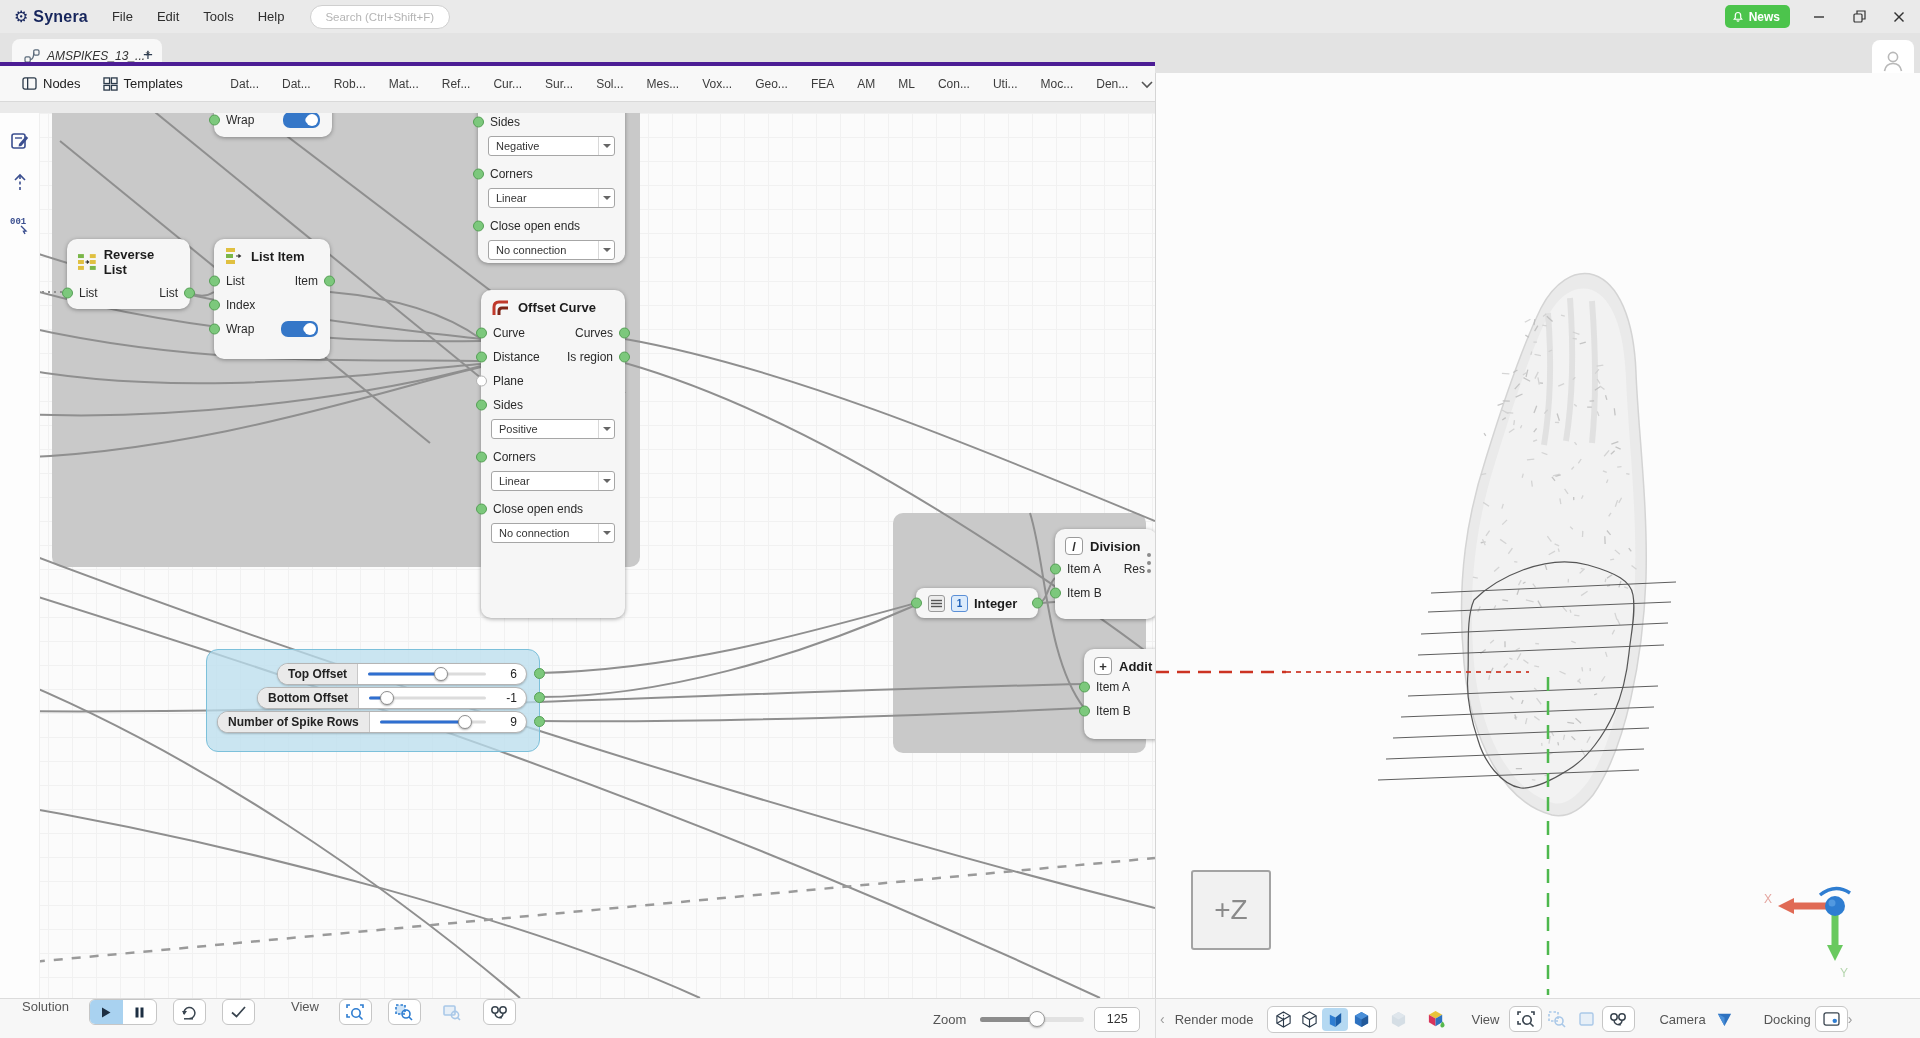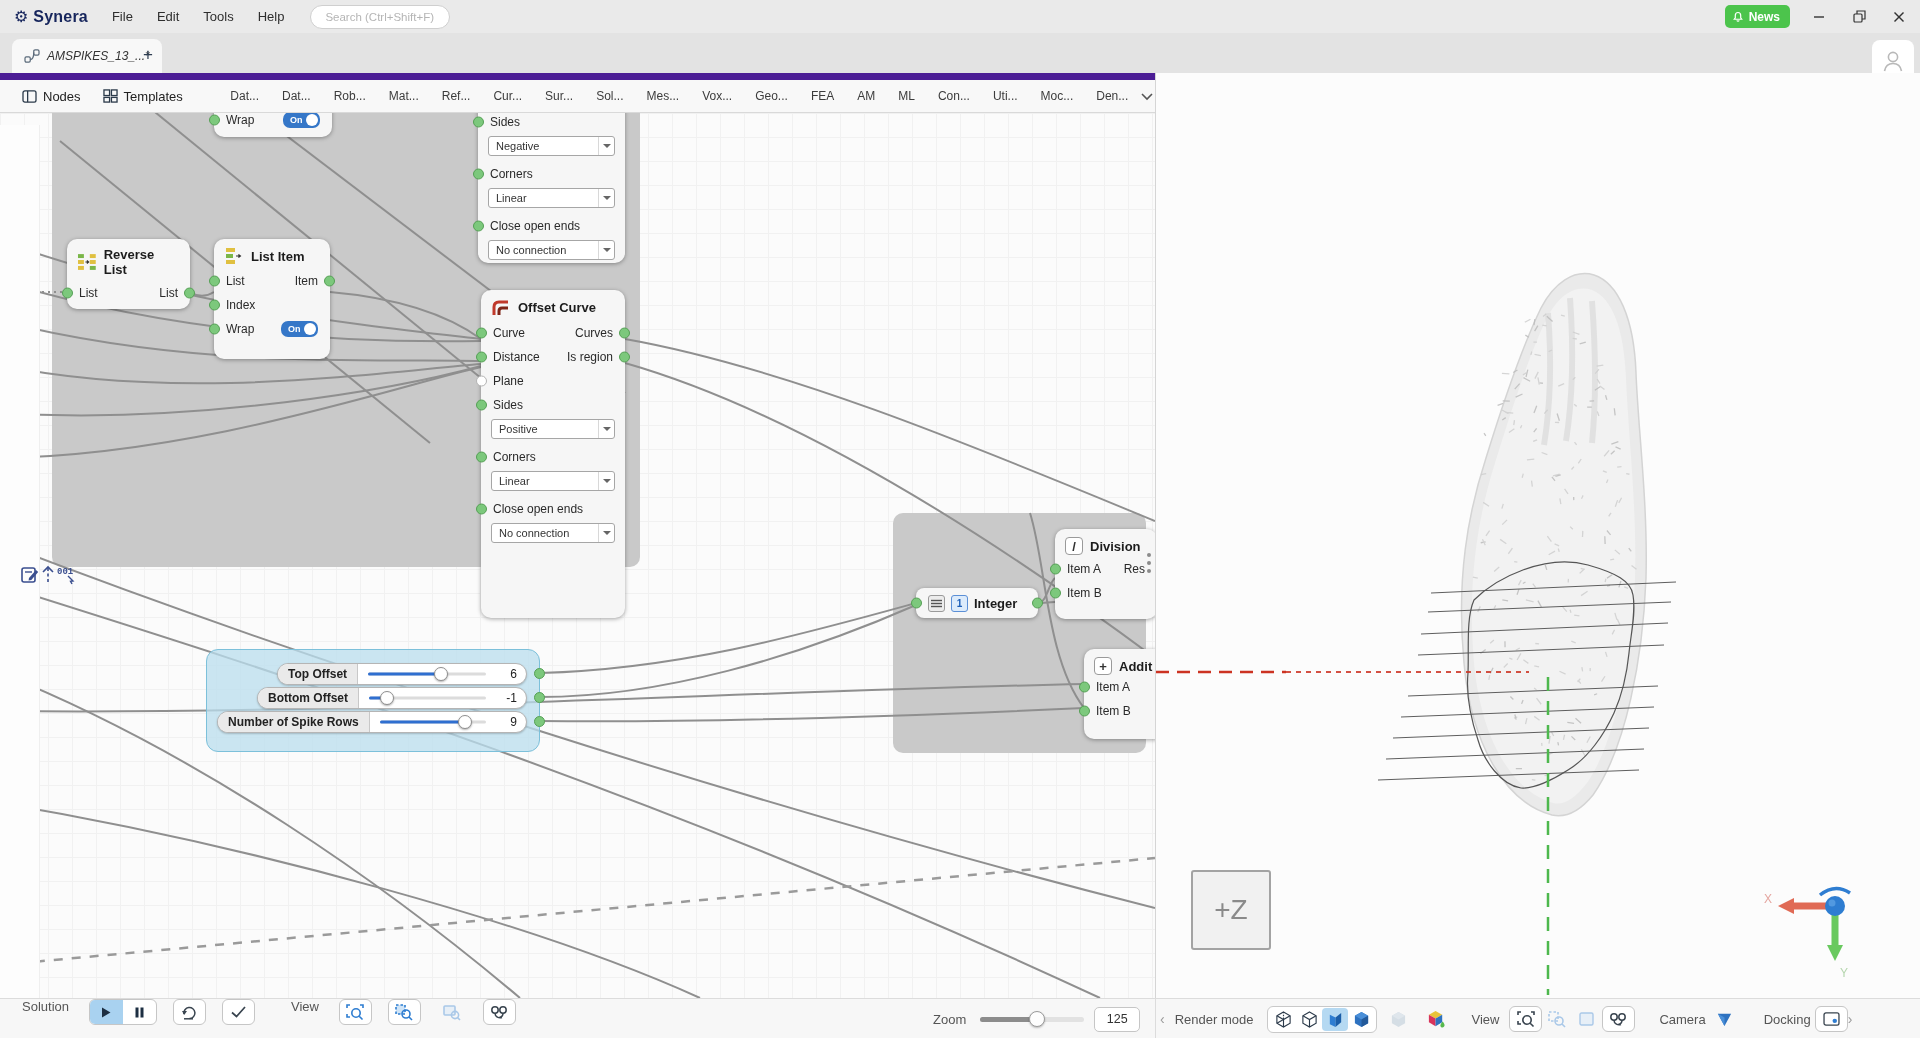--- a/index.html
+++ b/index.html
@@ -31,22 +31,22 @@
   .doc-tab { position:absolute; left:12px; top:6px; height:34px; min-width:116px;
     background:#f8f8f8; border-radius:8px 8px 0 0; display:flex; align-items:center;
     gap:7px; padding:0 12px; }
   .doc-tab .label { font-size:12px; color:#333;font-style:italic; }
   .new-tab { position:absolute; left:136px; top:10px; width:24px; height:24px;
     color:#2e3e52; font-size:17px; display:flex; align-items:center; justify-content:center; }
   .avatar-box { position:absolute; right:6px; top:40px; width:42px; height:42px;
     background:#fff; border-radius:8px; display:flex; align-items:center; justify-content:center; }
 
   
-  .toolbar { position:absolute; left:0; top:73px; width:1155px; height:40px;
-    background:#f8f8f8; border-top:7px solid #4c1d95; border-bottom:1px solid #d9d9d9;
+  .toolbar { position:absolute; left:0; top:62px; width:1155px; height:40px;
+    background:#f8f8f8; border-top:4px solid #4c1d95; border-bottom:1px solid #d9d9d9;
     display:flex; align-items:center; }
   .tb-btn { display:flex; align-items:center; gap:6px; font-size:13px; color:#222; margin-left:22px; }
   .tb-sep { width:1px; height:20px; background:#d5d5d5; margin-left:18px; }
   .tb-cats { display:flex; align-items:center; margin-left:18px; gap:0; }
   .tb-cat { font-size:12px; color:#3c3c3c; padding:0 11.5px; cursor:default; white-space:nowrap; }
   .tb-chevron { margin-left:auto; margin-right:16px; color:#555; }
 
   
   .canvas-pane { position:absolute; left:0; top:113px; width:1155px; height:885px;
     overflow:hidden; background-color:#fbfbfb;
@@ -55,22 +55,22 @@
       linear-gradient(90deg,#f1f1f1 1px, transparent 1px),
       linear-gradient(#e8e8e8 1px, transparent 1px),
       linear-gradient(90deg,#e8e8e8 1px, transparent 1px);
     background-size:24px 24px,24px 24px,120px 120px,120px 120px; }
   .viewport-pane { position:absolute; left:1155px; top:73px; width:765px; height:925px;
     background:#fcfcfc; border-left:1px solid #d5d5d5; overflow:hidden; }
 
   .backdrop { position:absolute; background:#c9c9c9; border-radius:10px; }
   .wires { position:absolute; left:0; top:0; }
 
-  .gutter { position:absolute; left:0; top:12px; width:40px; height:885px; background:#fdfdfd;
-    border-right:1px solid #efefef; display:flex; flex-direction:row; align-items:center;padding-left:20px; }
+  .gutter { position:absolute; left:0; top:0; width:40px; height:885px; background:#fdfdfd;
+    border-right:1px solid #efefef; display:flex; flex-direction:column; align-items:center; }
   .gutter .gicon { margin-top:18px; color:#3a4e8f; }
 
   
   .node { position:absolute; background:#f6f6f6; border-radius:10px;
     box-shadow:0 1px 4px rgba(0,0,0,.35); }
   .node-header { display:flex; align-items:center; gap:7px; padding:8px 10px 4px 10px;
     font-weight:bold; font-size:13px; color:#1c1c1c; }
   .prow { position:relative; height:24px; display:flex; align-items:center;
     padding:0 12px; font-size:12px; color:#2a2a2a; }
   .prow .rlabel { margin-left:auto; }
@@ -81,21 +81,21 @@
   .port.empty { background:#fff; border-color:#b3b3b3; }
   .dd { height:20px; margin:2px 10px 6px 10px; border:1px solid #a6a6a6; border-radius:3px;
     background:#fff; font-size:11px; color:#333; display:flex; align-items:center;
     padding:0 0 0 7px; justify-content:space-between; }
   .dd .caret { width:16px; height:100%; border-left:1px solid #d8d8d8; display:flex;
     align-items:center; justify-content:center; }
   .dd .caret:after { content:""; border:4px solid transparent; border-top-color:#666;
     margin-top:4px; }
   .toggle { width:37px; height:16px; border-radius:7px; background:#3577c8; position:relative;
     color:#fff; font-size:9px; font-weight:bold; display:flex; align-items:center;
-    padding-left:7px; margin-left:auto; }
+    padding-left:22px; margin-left:auto; }
   .toggle:after { content:""; position:absolute; right:2px; top:2px; width:12px; height:12px;
     background:#fff; border-radius:50%; }
   .icon-badge { width:18px; height:18px; border:1px solid #9a9a9a; border-radius:4px;
     background:#fff; display:flex; align-items:center; justify-content:center;
     font-size:13px; font-weight:bold; color:#333; }
   .node-dots { position:absolute; display:flex; flex-direction:column; gap:4px; }
   .node-dots i { width:4px; height:4px; border-radius:50%; background:#8b8b8b; }
 
   
   .int-node { display:flex; align-items:center; gap:6px; padding:0 12px; font-size:13px;

